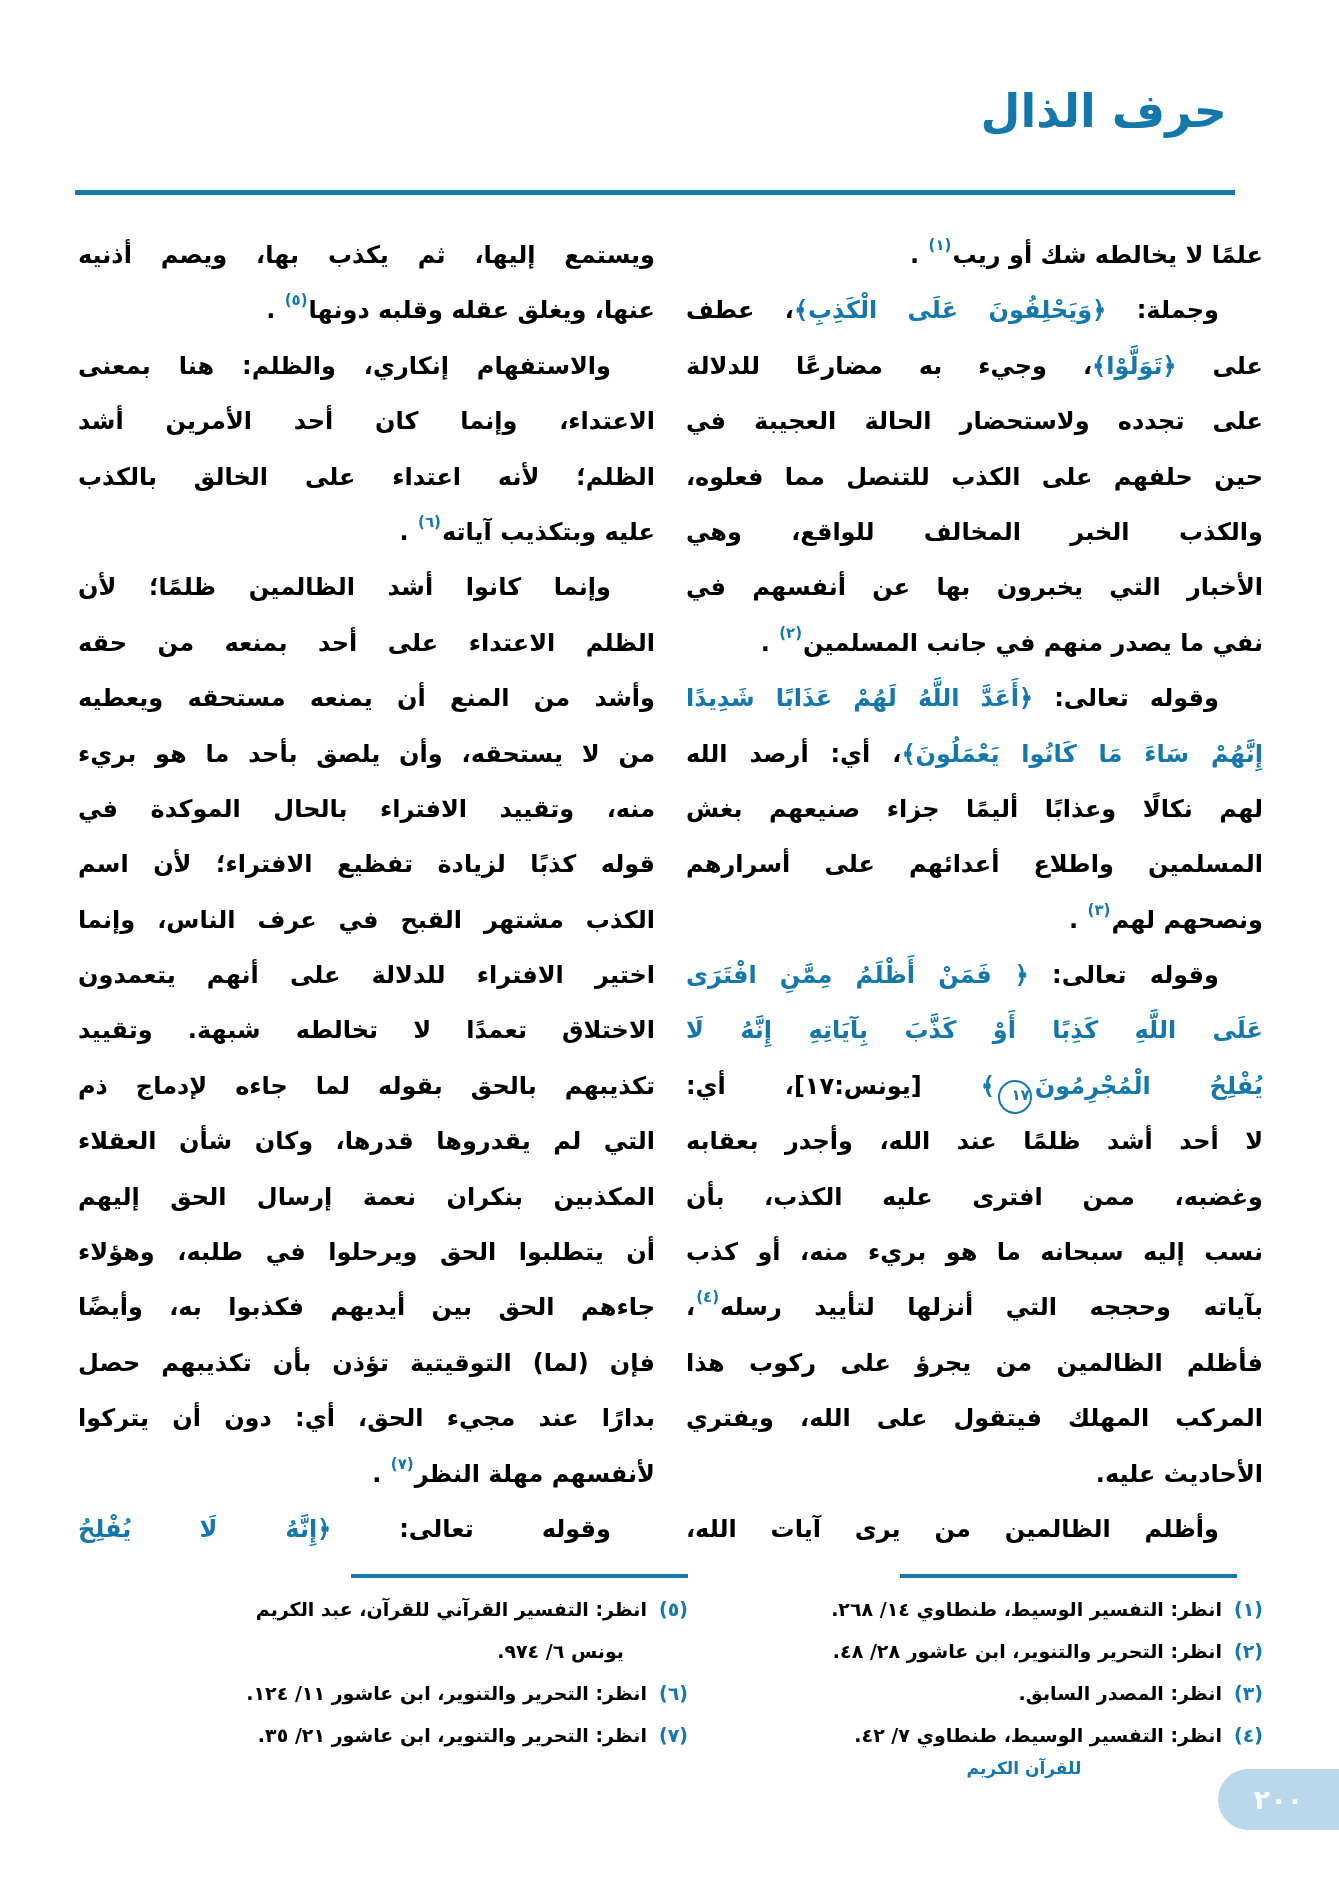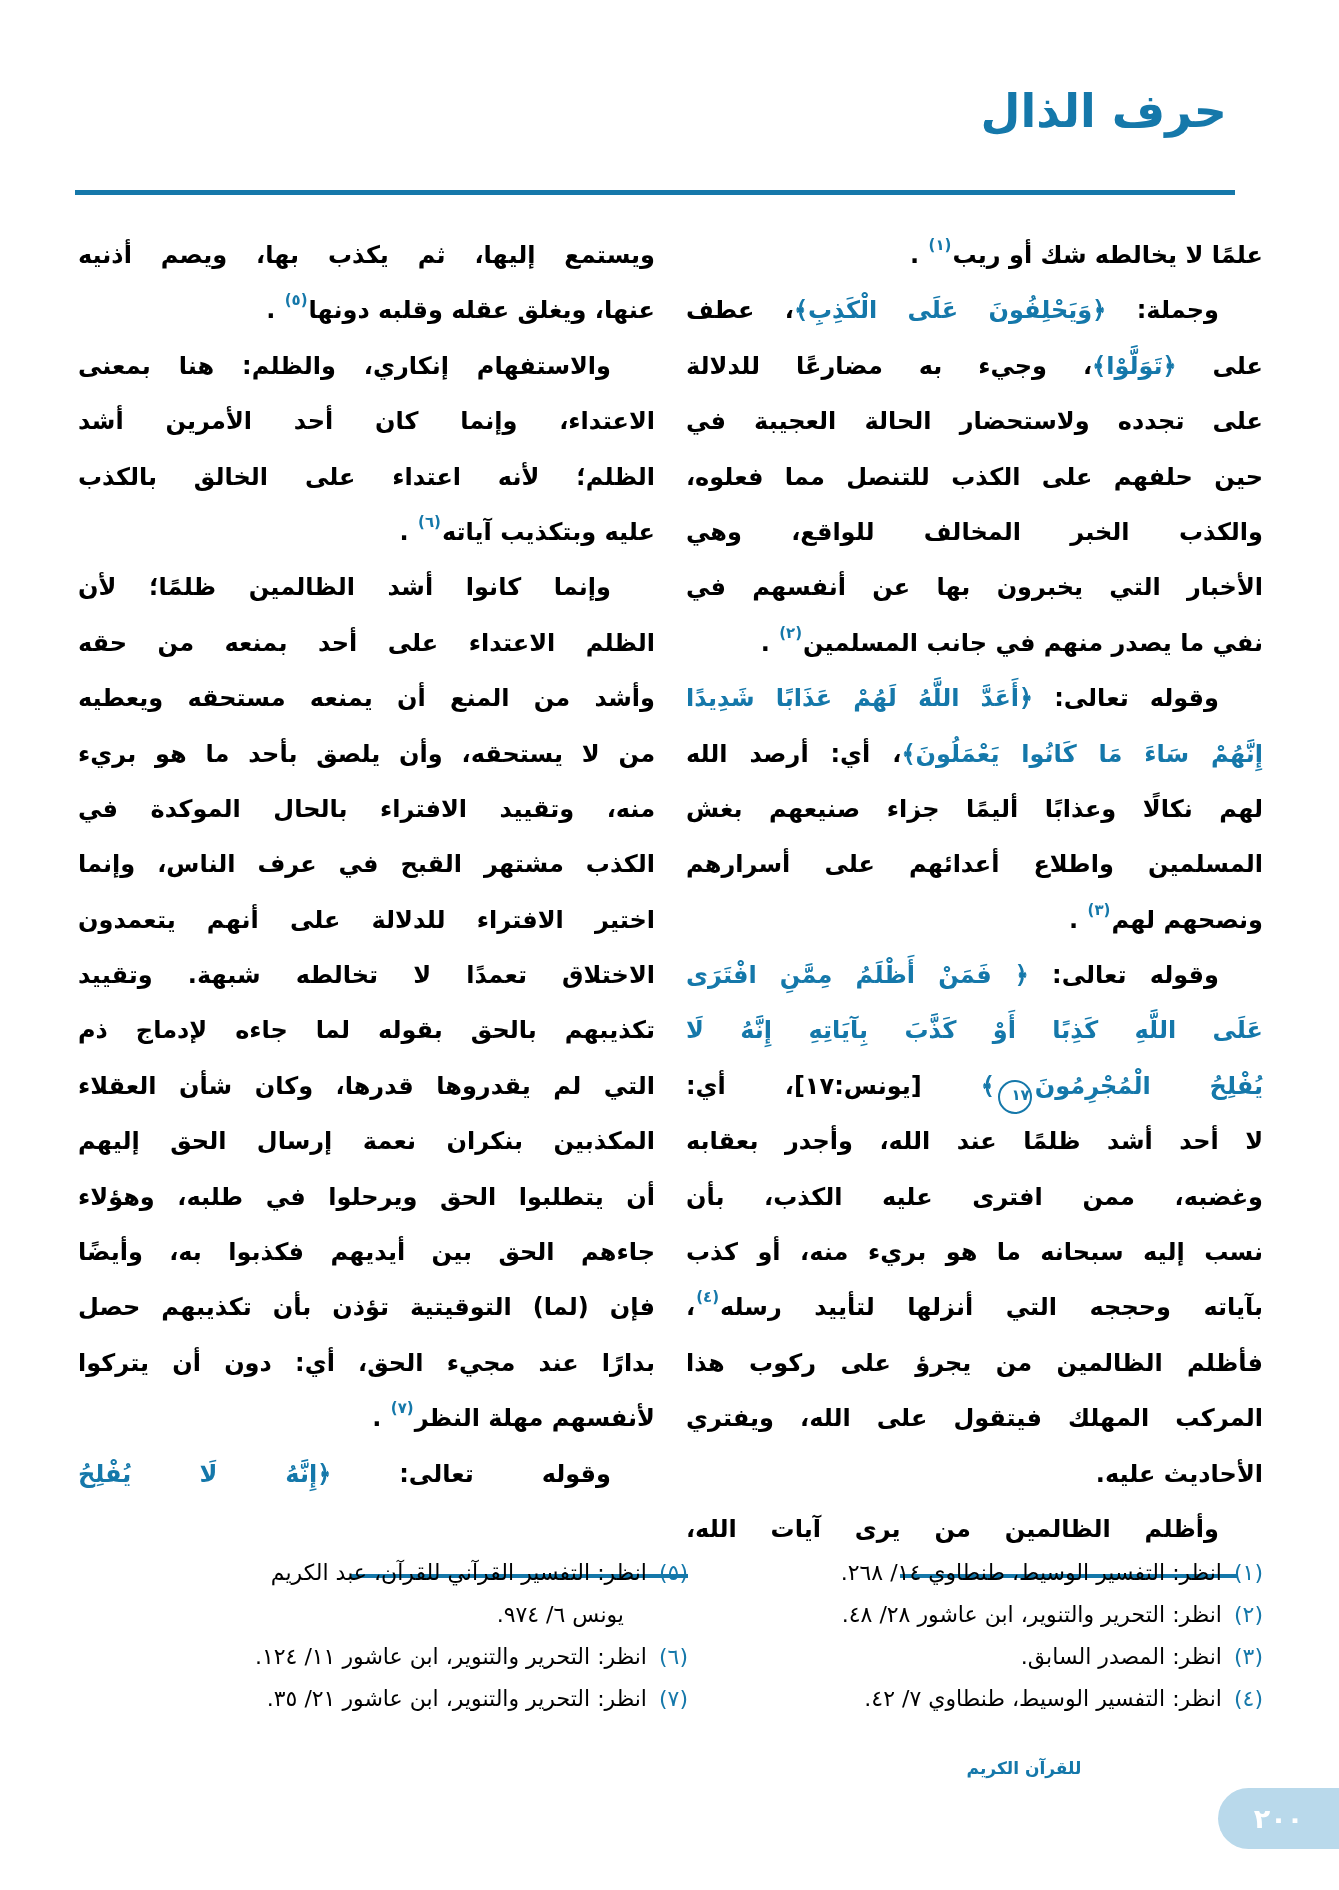--- a/index.html
+++ b/index.html
@@ -40,38 +40,38 @@
     display:inline-block; width:30px; height:30px; line-height:27px;
     border:2px solid var(--blue); border-radius:50%; color:var(--blue);
     font-size:15px; text-align:left; vertical-align:-6px; margin:0 3px;
     white-space:nowrap;
   }
   
   .fnsep { position:absolute; top:1574px; height:4px; width:337px; background:var(--blue); }
   .fnsep-r { right:102px; }
   .fnsep-l { right:651px; }
   
-  .fns { position:absolute; top:1552px; font-size:22px; font-weight:normal; color:#000; }
+  .fns { position:absolute; top:1588px; font-size:19px; font-weight:bold; color:#000; }
   .fns-r { right:76px;  width:577px; }
   .fns-l { right:651px; width:600px; }
   .fn-line { line-height:42px; text-align:right; }
   .fn-line .mk { color:var(--blue); margin-left:12px; }
   .fn-wrap { padding-right:64px; }
   
   .logo {
     position:absolute; top:1758px; right:190px; width:250px;
     text-align:center; color:var(--blue);
   }
   .logo-l1 { font-size:31px; font-weight:bold; line-height:1.35; }
   .logo-l2 { font-size:17px; font-weight:bold; }
   .page-badge {
     position:absolute; top:1769px; right:0; width:121px; height:61px;
     background:var(--lightblue); border-radius:31px 0 0 31px;
     color:#ffffff; font-size:27px; font-weight:bold;
-    text-align:center; line-height:61px; letter-spacing:6px;margin-top:19px;
+    text-align:center; line-height:61px; letter-spacing:6px;
   }
 </style>
 </head>
 <body>
 
 <div class="page" style="--blue: #1578aa; --lightblue: #b9d9eb;">
 
   <div class="hdr-title">حرف الذال</div>
   <div class="hdr-rule"></div>
 
@@ -106,20 +106,21 @@
       <div class="bl last"><span>عنها، ويغلق عقله وقلبه دونها</span><span class="sup">(٥)</span><span> .</span></div>
       <div class="bl indent"><span>والاستفهام إنكاري، والظلم: هنا بمعنى</span></div>
       <div class="bl"><span>الاعتداء، وإنما كان أحد الأمرين أشد</span></div>
       <div class="bl"><span>الظلم؛ لأنه اعتداء على الخالق بالكذب</span></div>
       <div class="bl last"><span>عليه وبتكذيب آياته</span><span class="sup">(٦)</span><span> .</span></div>
       <div class="bl indent"><span>وإنما كانوا أشد الظالمين ظلمًا؛ لأن</span></div>
       <div class="bl"><span>الظلم الاعتداء على أحد بمنعه من حقه</span></div>
       <div class="bl"><span>وأشد من المنع أن يمنعه مستحقه ويعطيه</span></div>
       <div class="bl"><span>من لا يستحقه، وأن يلصق بأحد ما هو بريء</span></div>
       <div class="bl"><span>منه، وتقييد الافتراء بالحال الموكدة في</span></div>
+      <div class="bl"><span>قوله كذبًا لزيادة تفظيع الافتراء؛ لأن اسم</span></div>
       <div class="bl"><span>الكذب مشتهر القبح في عرف الناس، وإنما</span></div>
       <div class="bl"><span>اختير الافتراء للدلالة على أنهم يتعمدون</span></div>
       <div class="bl"><span>الاختلاق تعمدًا لا تخالطه شبهة. وتقييد</span></div>
       <div class="bl"><span>تكذيبهم بالحق بقوله لما جاءه لإدماج ذم</span></div>
       <div class="bl"><span>التي لم يقدروها قدرها، وكان شأن العقلاء</span></div>
       <div class="bl"><span>المكذبين بنكران نعمة إرسال الحق إليهم</span></div>
       <div class="bl"><span>أن يتطلبوا الحق ويرحلوا في طلبه، وهؤلاء</span></div>
       <div class="bl"><span>جاءهم الحق بين أيديهم فكذبوا به، وأيضًا</span></div>
       <div class="bl"><span>فإن (لما) التوقيتية تؤذن بأن تكذيبهم حصل</span></div>
       <div class="bl"><span>بدارًا عند مجيء الحق، أي: دون أن يتركوا</span></div>

